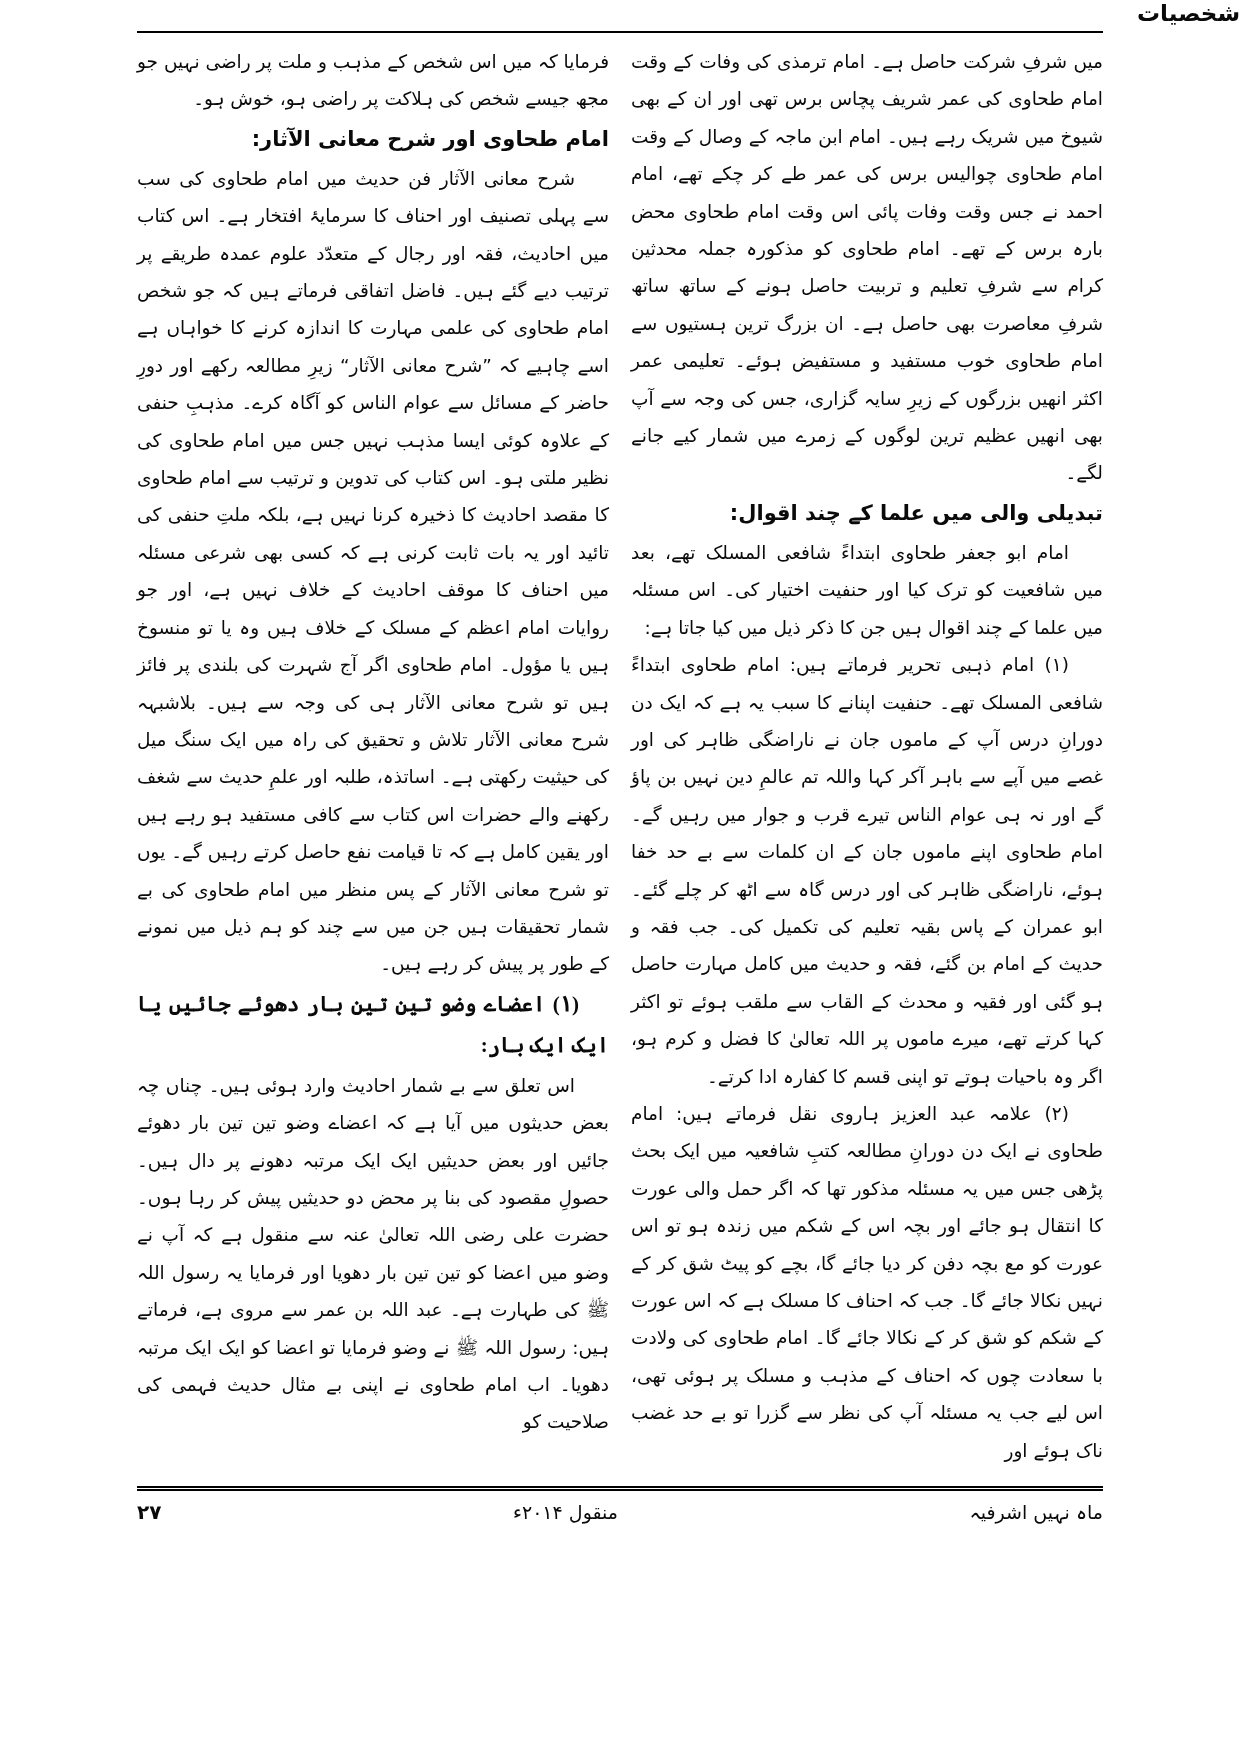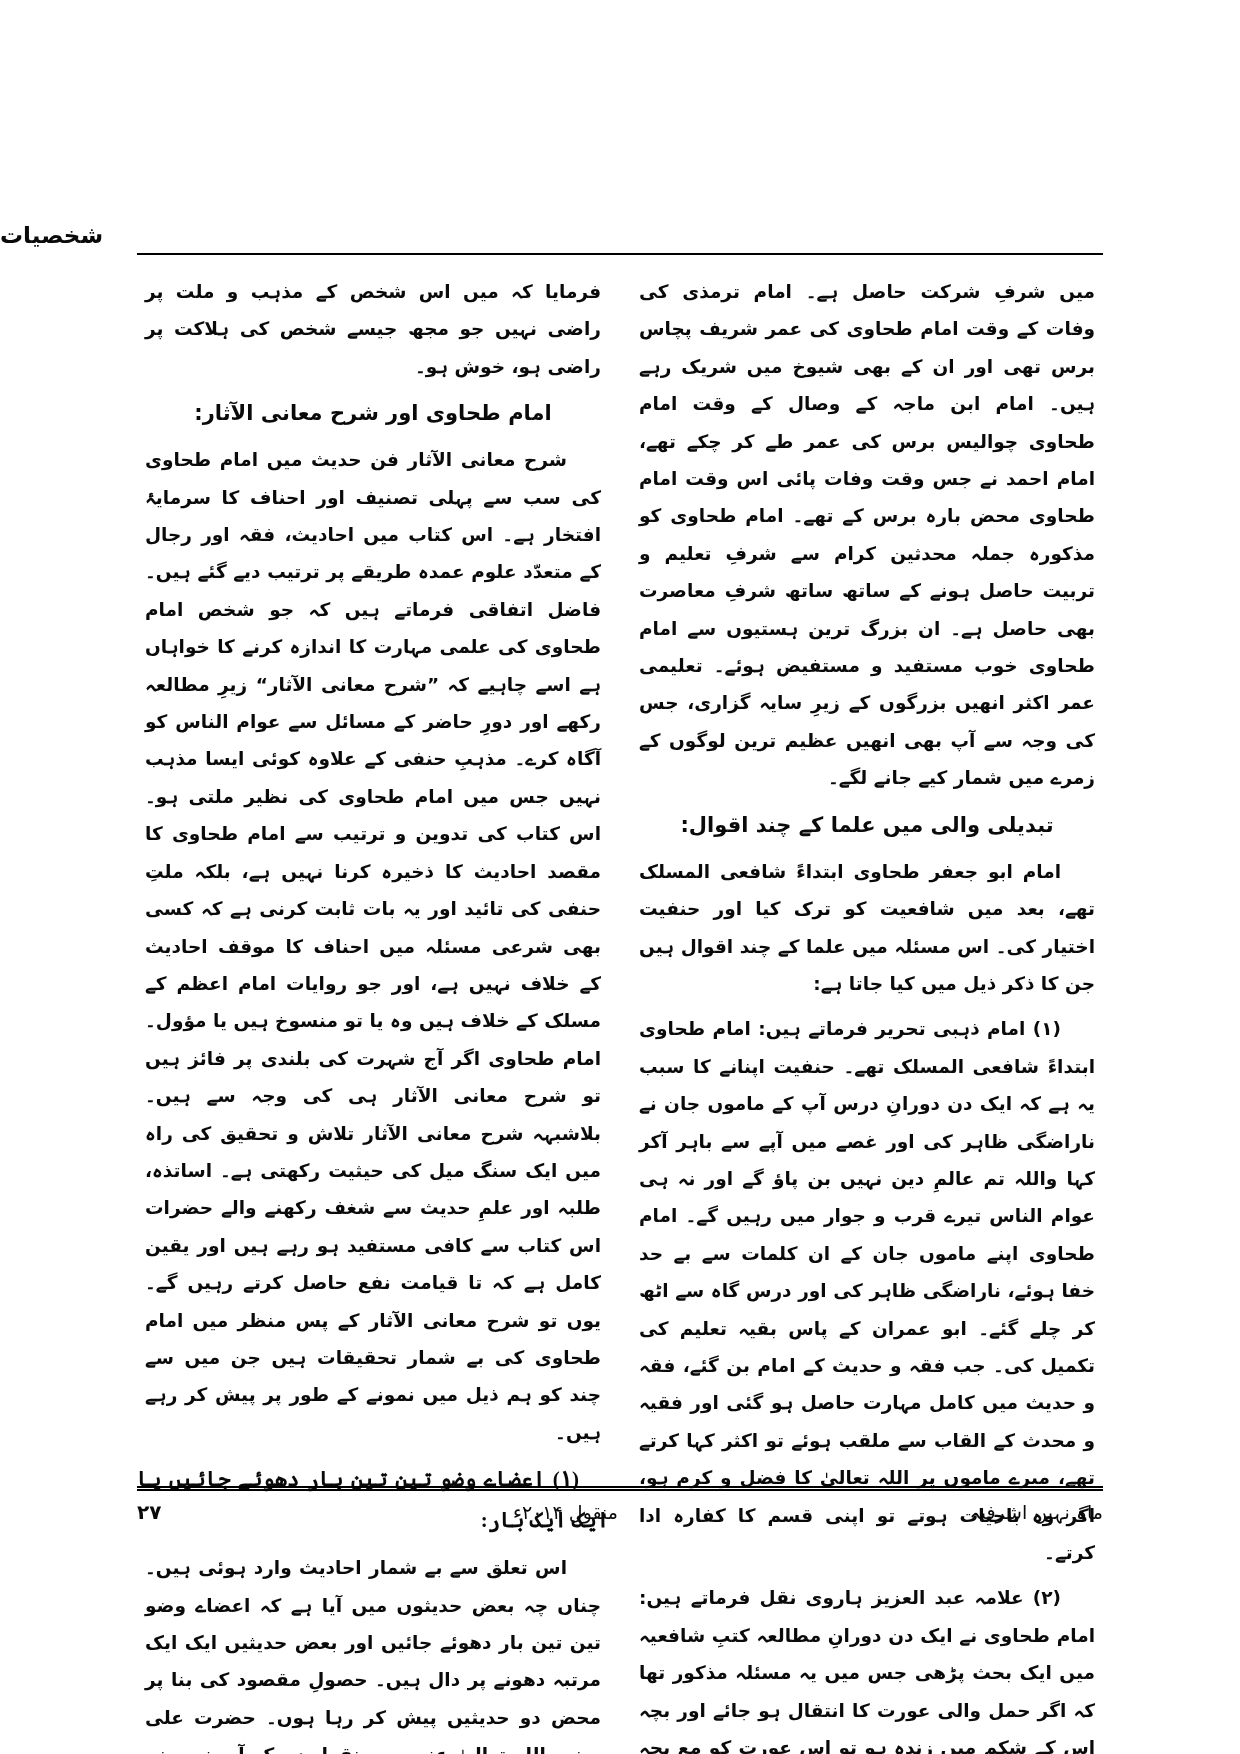--- a/index.html
+++ b/index.html
@@ -7,21 +7,21 @@
   .page {
     position:relative;
     width:1240px; height:1754px;
     margin:0 auto;
     background:#ffffff;
     color:#0a0a0a;
     font-family:"DejaVu Sans", sans-serif;
     direction:rtl;
     overflow:hidden;
   }
-  .header { padding-top:222px; text-align:left; }
+  .header { text-align:right; }
   .header-title {
     display:inline-block;
     font-weight:bold;
     font-size:23px;
     letter-spacing:0.5px;
   }
   .header-rule {
     margin:5px 137px 0 137px;
     border-top:2.5px solid #000;
     height:0;
@@ -33,26 +33,25 @@
     padding:10px 137px 0 137px;
   }
   .column {
     flex:1 1 0;
     text-align:justify;
     text-justify:inter-word;
   }
   .column p.body-text {
     font-size:18.5px;
     line-height:37.4px;
-    margin:8px;
-    font-weight:bold;
+    margin:0;
   }
   .column p.indent { text-indent:34px; }
   .col-heading {
-    text-align:center;
+    text-align:right;
     font-weight:bold;
     font-size:21px;
     line-height:40px;
     margin:1px 0;
   }
   .sub-heading {
     font-weight:bold;
     font-size:21px;
     line-height:41px;
     text-indent:30px;

